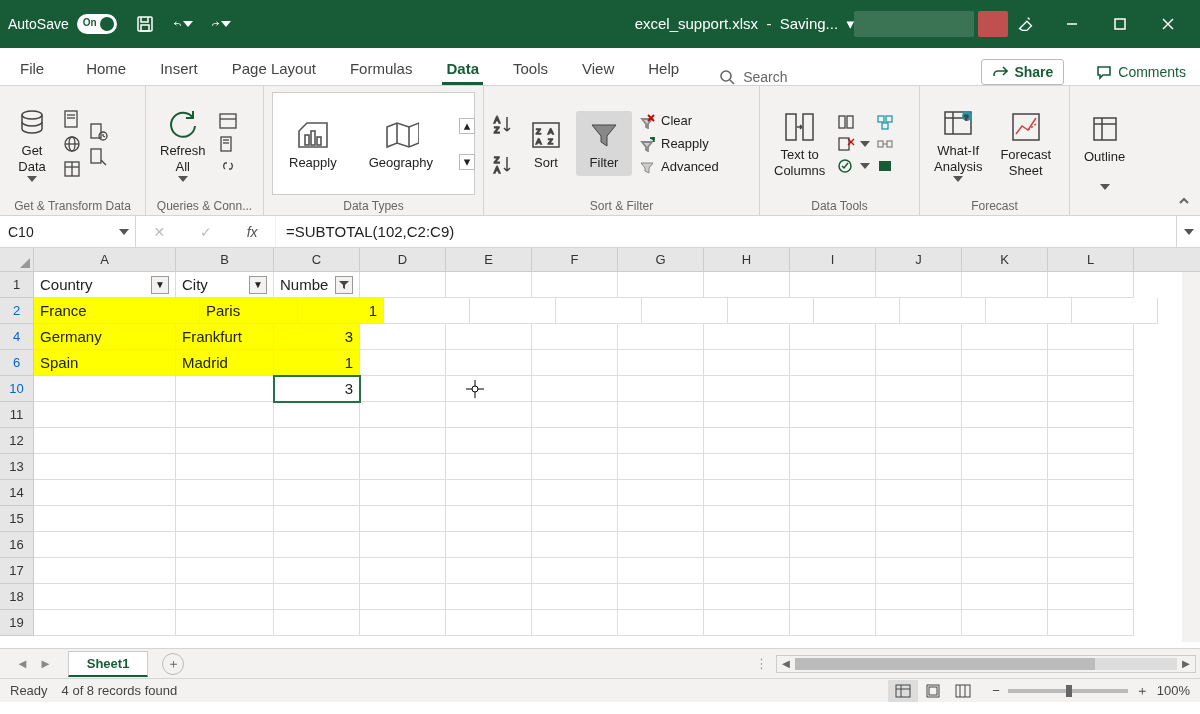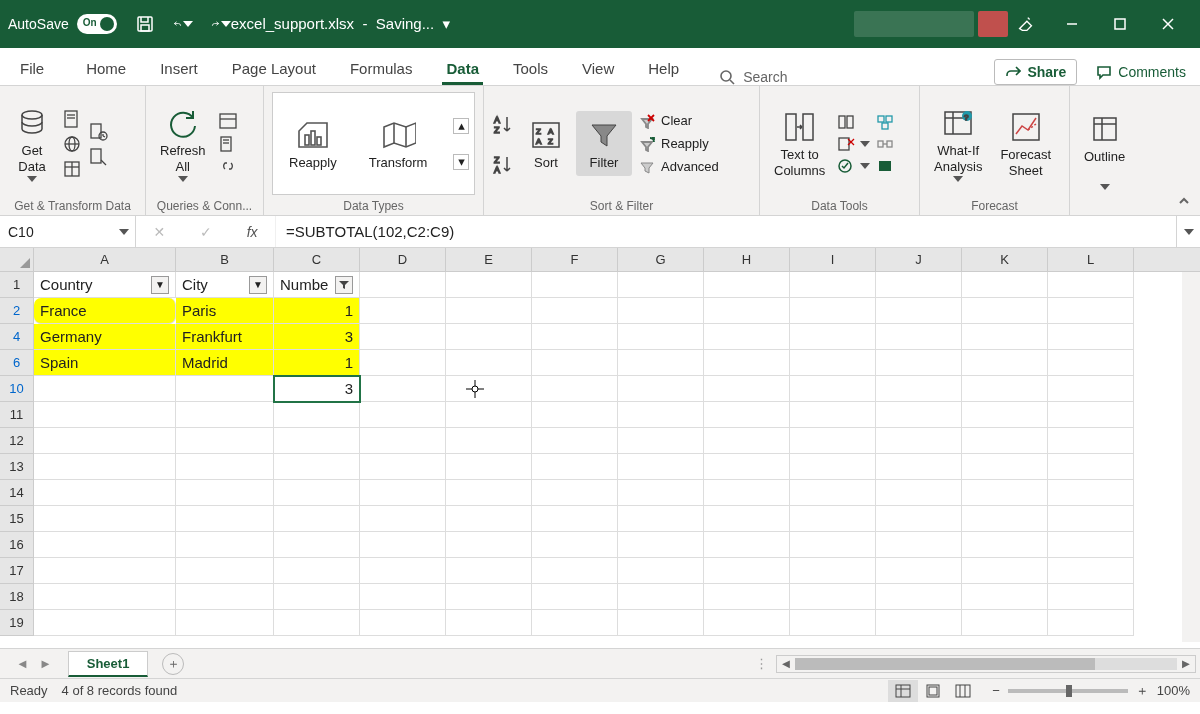--- a/index.html
+++ b/index.html
@@ -6,34 +6,34 @@
   body { width: 1200px; height: 714px; background: #fff; overflow: hidden; font-size: 14px; color: #222; position: relative; }
 
   
   .titlebar { height: 48px; background: #185c37; color: #fff; display: flex; align-items: center; padding: 0 8px; }
   .autosave { display: flex; align-items: center; gap: 8px; margin-right: 10px; }
   .toggle { width: 40px; height: 20px; background: #fff; border-radius: 10px; position: relative; }
   .toggle::after { content: ""; position: absolute; right: 3px; top: 3px; width: 14px; height: 14px; background: #185c37; border-radius: 50%; }
   .autosave-on { font-size: 10px; position: absolute; left: 6px; top: 3px; color: #185c37; font-weight: bold;}
   .qat { display: flex; gap: 18px; margin-left: 8px; align-items: center; }
   .qat-btn { width: 20px; height: 20px; display: flex; align-items: center; justify-content: center; cursor: pointer; }
-  .title { flex: 1; text-align: left; font-size: 15px; }
+  .title { flex: 1; text-align: right; font-size: 15px; }
   .wincontrols { display: flex; gap: 0; }
   .wincontrols div { width: 48px; height: 48px; display: flex; align-items: center; justify-content: center; cursor: pointer;}
   .userblock { width: 120px; height: 26px; background: rgba(255,255,255,.15); margin-right: 4px; border-radius:2px;}
   .userblock2 { width: 30px; height: 26px; background: #c0504d; margin-right: 8px; border-radius:2px;}
   svg { display: block; }
 
   
   .tabbar { height: 38px; background: #fff; display: flex; align-items: end; border-bottom: 1px solid #d4d4d4; padding: 0 8px; gap: 26px;}
   .tab { padding: 8px 4px 8px 4px; font-size: 15px; cursor: pointer; color: #444;}
   .tab.active { color: #185c37; border-bottom: 3px solid #185c37; font-weight: 600; padding-bottom:5px;}
   .tab.file { padding-left: 12px; padding-right: 12px;}
   .searchgrp { display:flex; align-items:center; gap:8px; color:#666; margin-left:10px;}
-  .right-actions { margin-left:auto; display:flex; gap:13px; align-items:center;}
+  .right-actions { margin-left:auto; display:flex; gap:26px; align-items:center;}
   .sharebtn { border:1px solid #bbb; border-radius:3px; padding:4px 10px; display:flex; gap:6px; align-items:center; color:#185c37; font-weight:600;}
   .commentsbtn { display:flex; gap:6px; align-items:center; color:#185c37; font-weight:500; padding:4px 6px;}
 
   
   .ribbon { height: 130px; background: #f3f2f1; border-bottom: 1px solid #d4d4d4; display:flex; position:relative;}
   .rgroup { border-right: 1px solid #d4d4d4; display:flex; flex-direction:column; justify-content:space-between; padding:6px 8px 2px 8px;}
   .rlabel { text-align:center; font-size:12px; color:#666; white-space:nowrap; padding-top:4px;}
   .rbody { flex:1; display:flex; align-items:center; gap:6px;}
   .bigitem { display:flex; flex-direction:column; align-items:center; gap:2px; padding:2px 6px; cursor:pointer; font-size:13px; text-align:center; line-height:1.2;}
   .bigicon { width:36px; height:36px; display:flex; align-items:center; justify-content:center;}
@@ -296,21 +296,21 @@
         <span>Reapply</span>
       </div>
       <div class="bigitem">
         <div class="bigicon">
             <svg width="40" height="32" fill="none" stroke="#555" stroke-width="1.6">
               <path d="M4 8l10-4 12 4 10-4v20l-10 4-12-4-10 4z"></path>
               <line x1="14" y1="4" x2="14" y2="24"></line>
               <line x1="26" y1="8" x2="26" y2="28"></line>
             </svg>
           </div>
-        <span>Transform</span>
+        <span>Geography</span>
       </div>
       <div class="smallstack" style="margin-left:auto; gap:20px;">
         <div style="border:1px solid #bbb; width:16px; height:16px; display:flex;align-items:center;justify-content:center;">▴</div>
         <div style="border:1px solid #bbb; width:16px; height:16px; display:flex;align-items:center;justify-content:center;">▾</div>
       </div>
     </div>
     <div class="rlabel">Data Types</div>
   </div>
 
   <div class="rgroup" style="width:276px">
@@ -559,21 +559,21 @@
         <div class="cell" style="width: 86px;"></div>
         <div class="cell" style="width: 86px;"></div>
         <div class="cell" style="width: 86px;"></div>
         <div class="cell" style="width: 86px;"></div>
         <div class="cell" style="width: 86px;"></div>
         <div class="cell" style="width: 86px;"></div>
         <div class="cell" style="width: 86px;"></div>
       </div>
       <div class="row">
         <div class="rh filtered">2</div>
-        <div class="cell hl" style="width: 142px; border-radius: 7px;">France</div>
+        <div class="cell hl" style="width: 166px;">France</div>
         <div class="cell hl" style="width: 98px;">Paris</div>
         <div class="cell hl num" style="width: 86px;">1</div>
         <div class="cell" style="width: 86px;"></div>
         <div class="cell" style="width: 86px;"></div>
         <div class="cell" style="width: 86px;"></div>
         <div class="cell" style="width: 86px;"></div>
         <div class="cell" style="width: 86px;"></div>
         <div class="cell" style="width: 86px;"></div>
         <div class="cell" style="width: 86px;"></div>
         <div class="cell" style="width: 86px;"></div>

